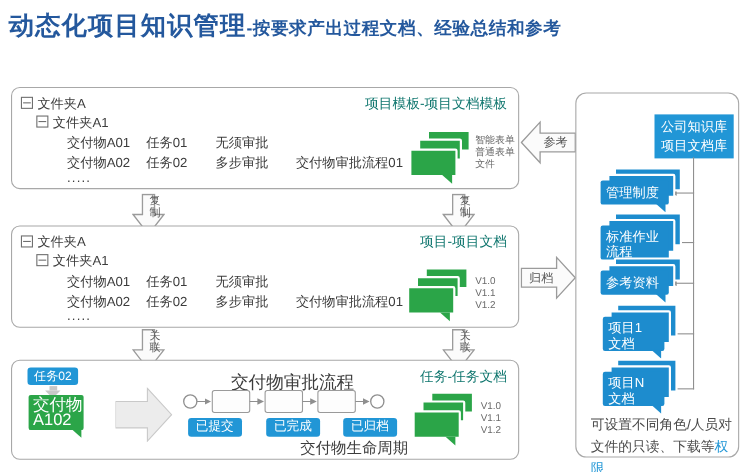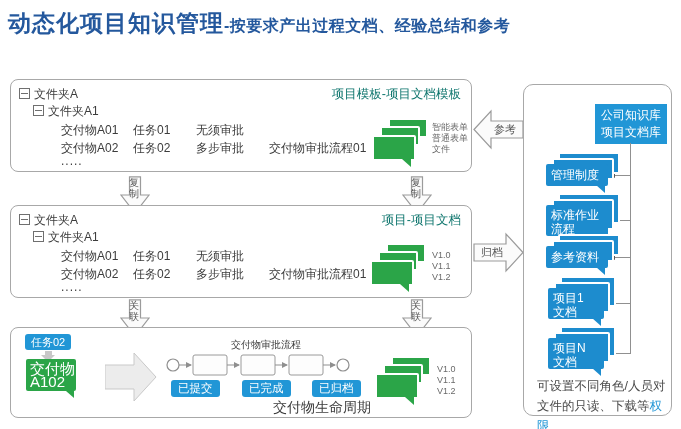--- a/index.html
+++ b/index.html
@@ -50,29 +50,29 @@
 
   
   .chip{position:absolute;background:#2196d6;color:#fff;border-radius:3px;font-size:11px;line-height:16px;padding:0 6px;white-space:nowrap;}
   #task-chip{left:14px;top:6px;}
   #deliv-chip{left:15px;top:31px;background:#2ba548;border-radius:2px;font-size:15px;line-height:13px;padding:3px 4px;width:42px;}
   #deliv-chip::after{content:"";position:absolute;right:2px;bottom:-7px;width:0;height:0;border-top:7px solid #2ba548;border-left:8px solid transparent;}
   .mini-down{position:absolute;left:30px;top:23px;width:15px;}
   .mini-down .b{width:7px;height:4px;background:#c8c8c8;margin-left:4px;}
   .mini-down .h{width:0;height:0;border-left:7px solid transparent;border-right:7px solid transparent;border-top:7px solid #c8c8c8;}
   .big-arrow{position:absolute;left:94px;top:24px;}
-  .flow-title{position:absolute;left:150px;top:10px;width:210px;text-align:center;font-size:10px;color:#3c3c3c;}
+  .flow-title{position:absolute;left:150px;top:10px;width:210px;text-align:center;font-size:16px;color:#3c3c3c;}
   .flow-svg{position:absolute;left:152px;top:24px;}
   .state{position:absolute;top:52px;background:#2196d6;color:#fff;font-size:11.5px;line-height:17px;padding:0 7px;border-radius:3px;white-space:nowrap;}
   #st1{left:160px;}#st2{left:231px;}#st3{left:301px;}
   .lifecycle{position:absolute;left:150px;top:71px;width:210px;text-align:right;font-size:14px;color:#3c3c3c;}
 
   
   .varrow{position:absolute;width:30px;height:38px;}
-  .varrow .lbl{position:absolute;left:9px;top:2px;width:17px;font-size:10px;line-height:10.5px;color:#555;word-break:break-all;text-align:left;}
+  .varrow .lbl{position:absolute;left:9px;top:2px;width:17px;font-size:10px;line-height:10.5px;color:#555;word-break:break-all;text-align:right;}
   #copy1{left:120px;top:176px;}
   #copy2{left:402px;top:176px;}
   #assoc1{left:120px;top:299px;}
   #assoc2{left:402px;top:299px;}
   .harrow{position:absolute;width:51px;height:45px;}
   .harrow .lbl{position:absolute;top:15px;font-size:11px;color:#555;white-space:nowrap;}
   #ref-arrow{left:473px;top:107px;}
   #ref-arrow .lbl{left:21px;}
   #arch-arrow{left:473px;top:230px;}
   #arch-arrow .lbl{left:8px;}
@@ -196,20 +196,21 @@
     <span class="lbl">归档</span>
   </div>
   <div class="harrow" id="ref-arrow">
     <svg width="51" height="45" viewBox="0 0 51 45">
         <polygon points="1,22.5 18,4 18,14 50,14 50,31 18,31 18,41" fill="#fbfbfb" stroke="#9b9b9b" stroke-width="1.2"></polygon>
       </svg>
     <span class="lbl">参考</span>
   </div>
 
   <div class="box" id="box-task">
+    <div class="box-label">任务-任务文档</div>
     <div class="chip" id="task-chip">任务02</div>
     <div class="mini-down">
         <div class="b"></div>
         <div class="h"></div>
       </div>
     <div class="chip" id="deliv-chip">
       <div>交付物</div>
       <div>A102</div>
     </div>
     <div class="big-arrow">

